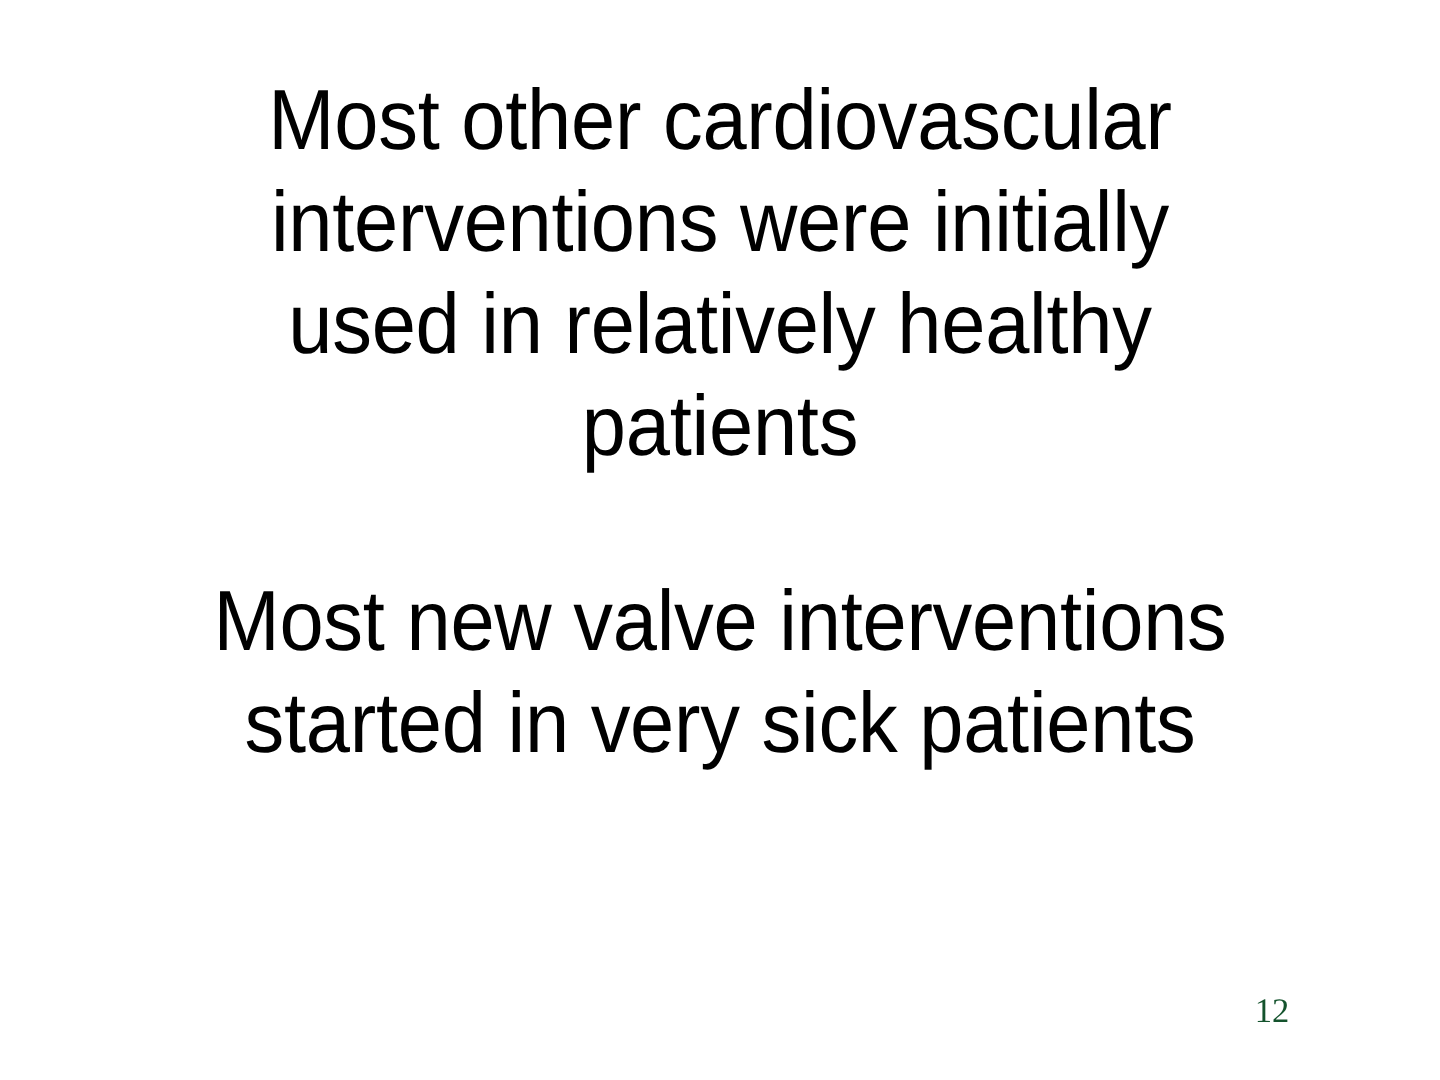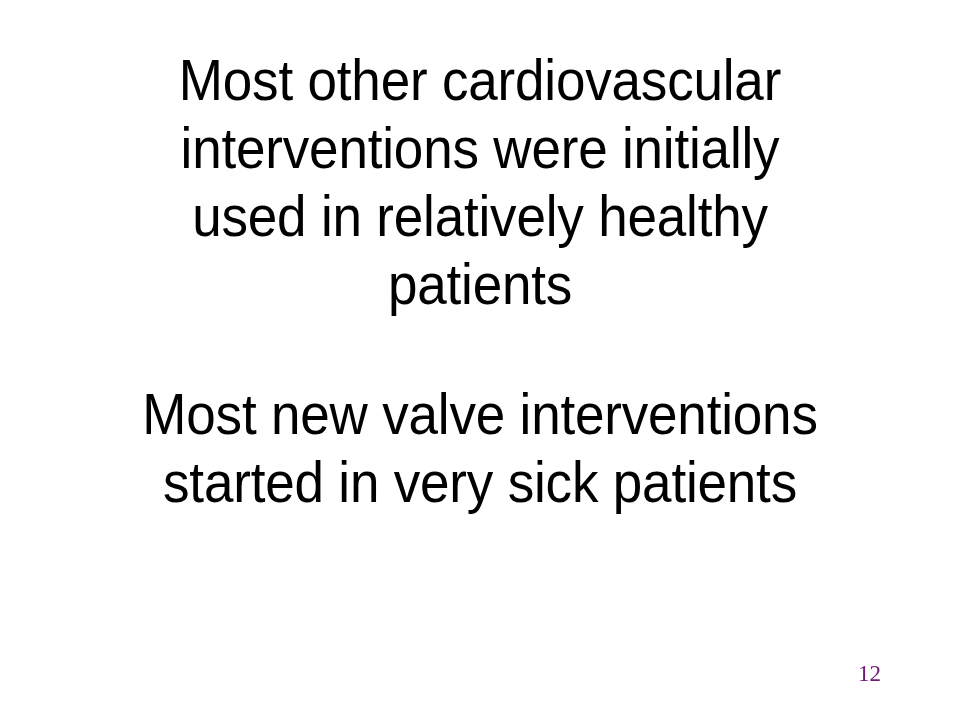--- a/index.html
+++ b/index.html
@@ -36,24 +36,25 @@
     letter-spacing: -0.2px;
     transform: scaleX(0.93);
     transform-origin: 50% 0;
     white-space: pre-line;
   }
   .para-gap {
     height: 62px;
   }
   .page-number {
     position: absolute;
-    right: 62px;
+    right: 92px;
     top: 660px;
     width: 40px;
-    color: #701a75;
+    text-align: center;
+    color: #14532d;
     font-family: "Liberation Serif", serif;
     font-size: 23px;
     line-height: 27px;
   }
 </style>
 </head>
 <body>
 
 <div class="slide">
 

